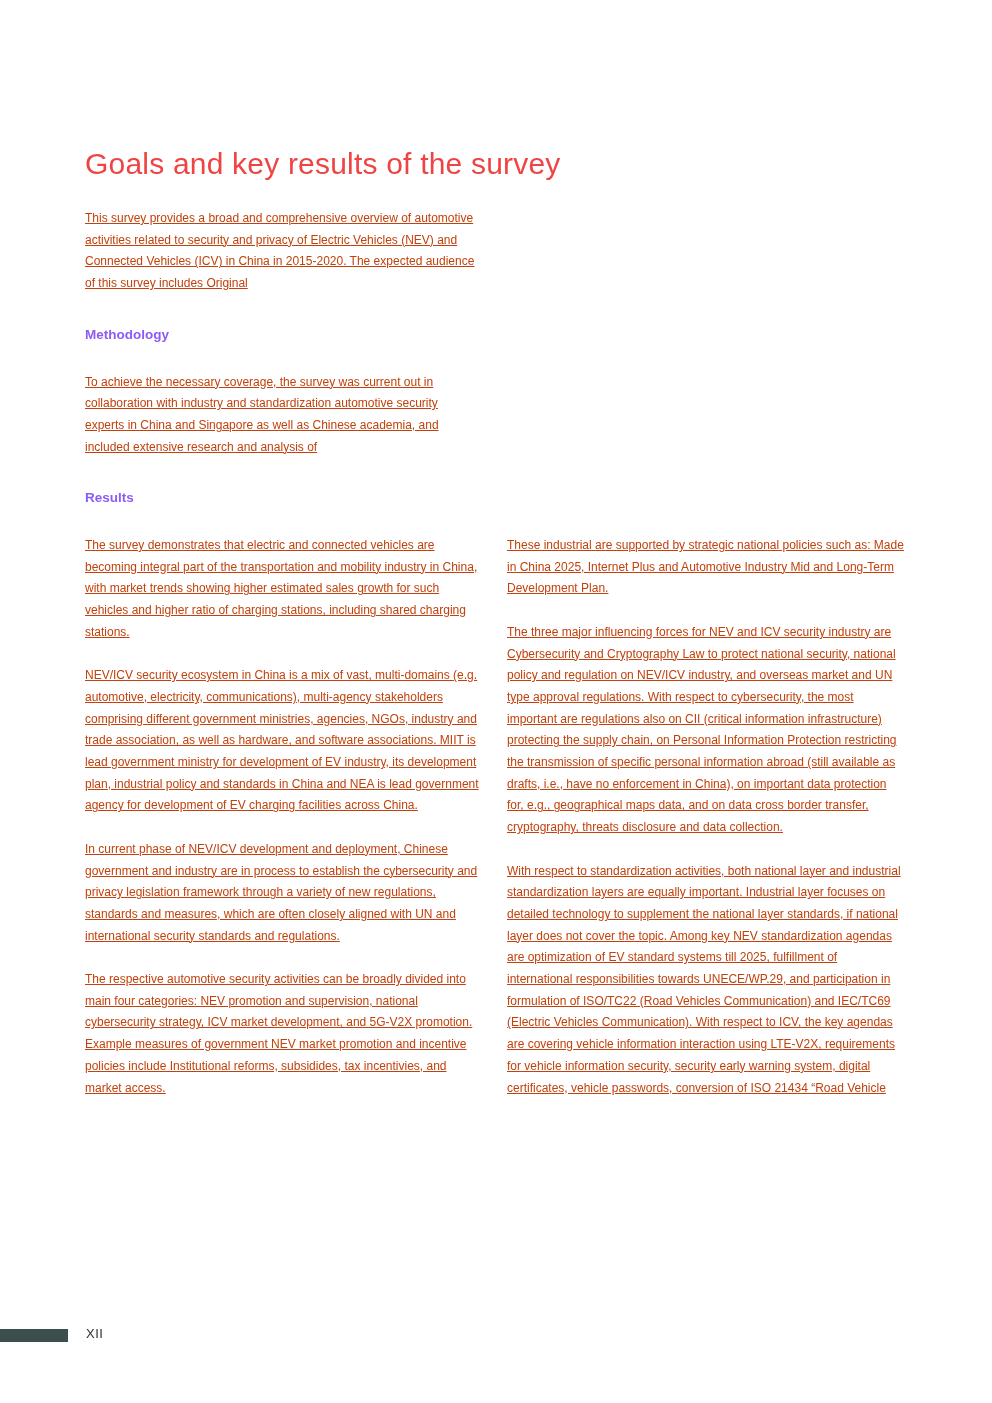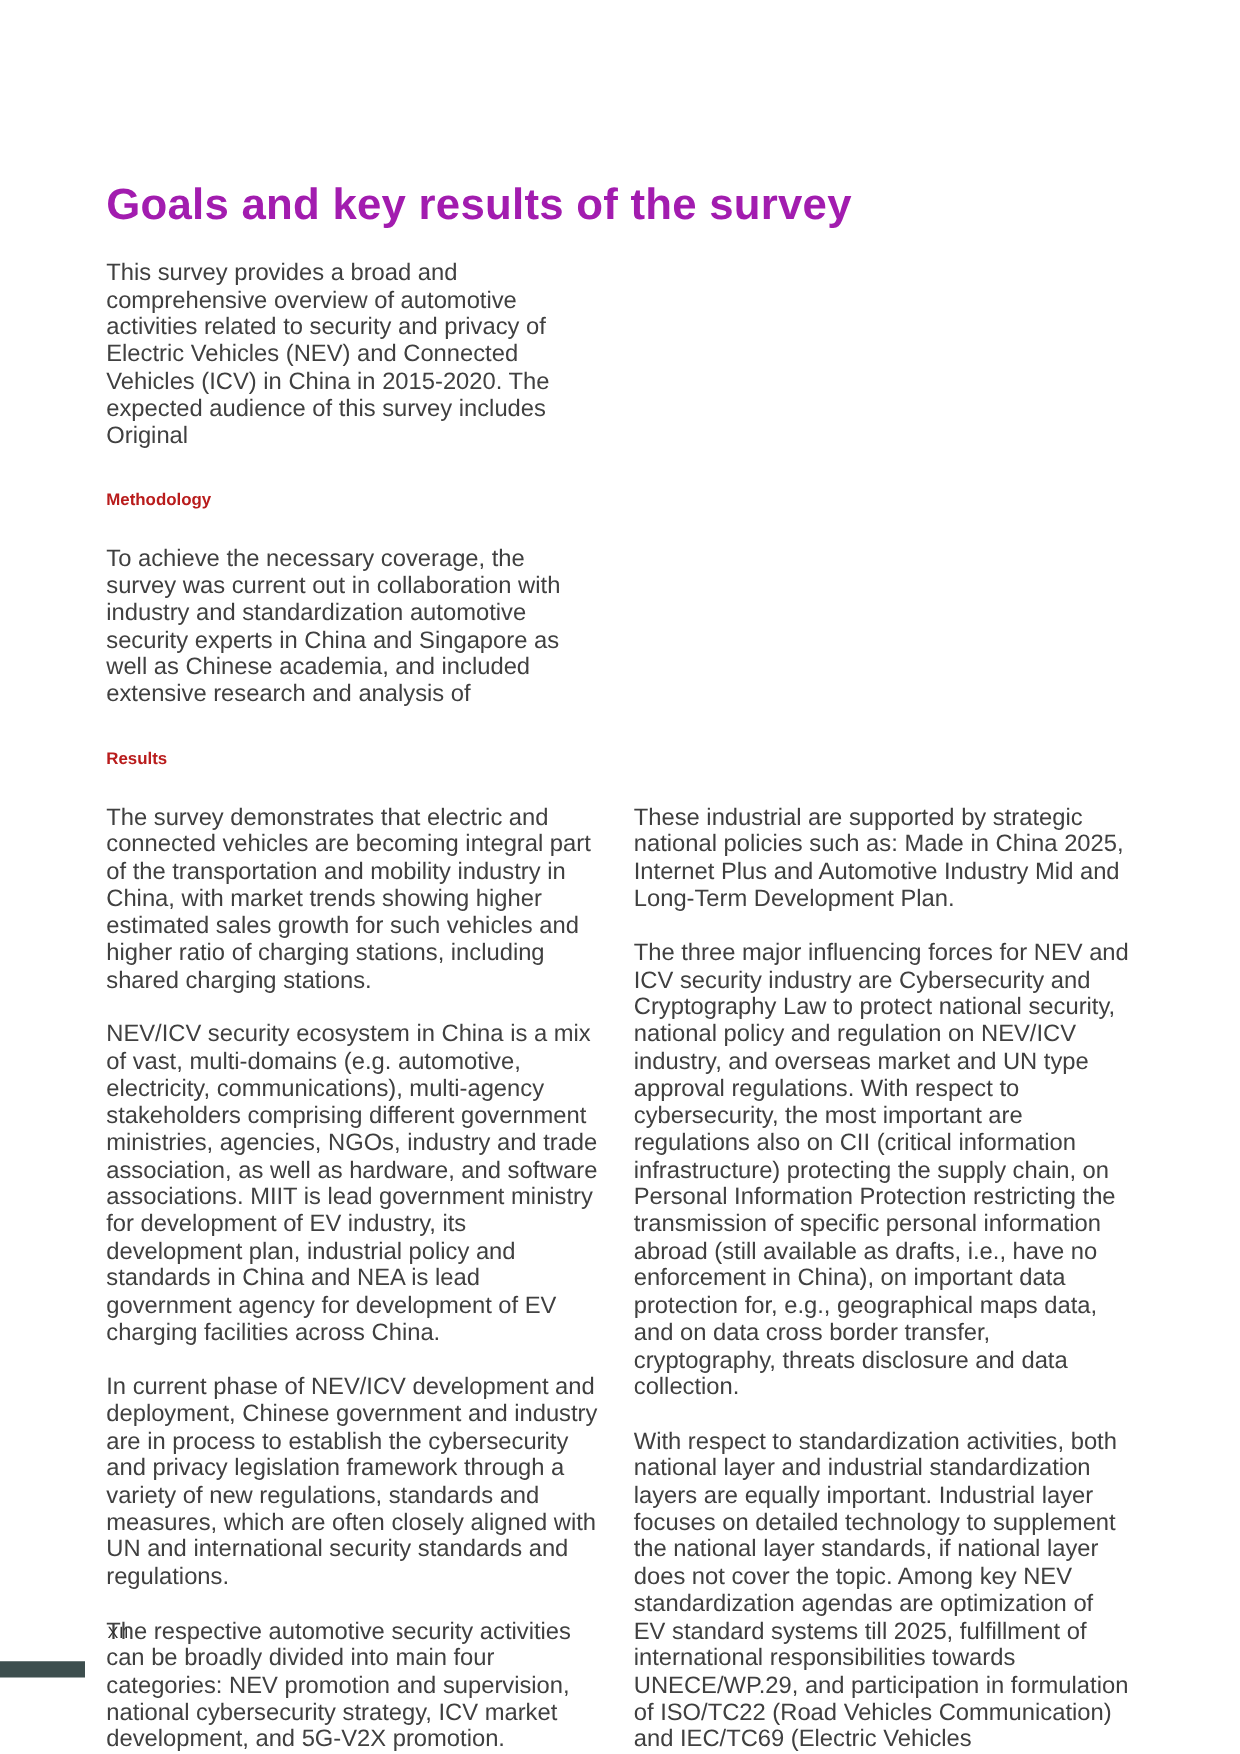--- a/index.html
+++ b/index.html
@@ -16,57 +16,58 @@
     color: #3d3d3d;
   }
   .page-content {
     position: absolute;
     left: 85px;
     top: 148px;
     width: 822px;
   }
   h1.doc-title {
     margin: 0 0 29px 0;
-    font-size: 35px;
+    font-size: 30px;
     line-height: 31px;
-    font-weight: 700;
-    color: #a21caf;
+    font-weight: 400;
+    color: #ef4444;
     letter-spacing: 0.2px;
   }
   h2.doc-heading {
     margin: 9px 0 28px 0;
     font-size: 13.5px;
     line-height: 18px;
     font-weight: 700;
-    color: #b91c1c;
+    color: #8b5cf6;
   }
   .row {
     display: flex;
     gap: 28px;
   }
   .col-left  { width: 394px; }
   .col-right { width: 398px; }
   p.body-para {
     margin: 0 0 21.7px 0;
-    font-size: 19px;
+    font-size: 12px;
     line-height: 21.7px;
-    color: #404040;
+    color: #c2410c;
+    text-decoration: underline;
   }
   .footer-bar {
     position: absolute;
     left: 0;
     top: 1329px;
     width: 68px;
     height: 13px;
     background: #3d4e4e;
   }
   .page-number {
     position: absolute;
     left: 86px;
-    top: 1297px;
+    top: 1325px;
     font-size: 13px;
     line-height: 18px;
     color: #2f2f2f;
     letter-spacing: 0.5px;
   }
 </style>
 </head>
 <body>
 
 <main class="page-content">

